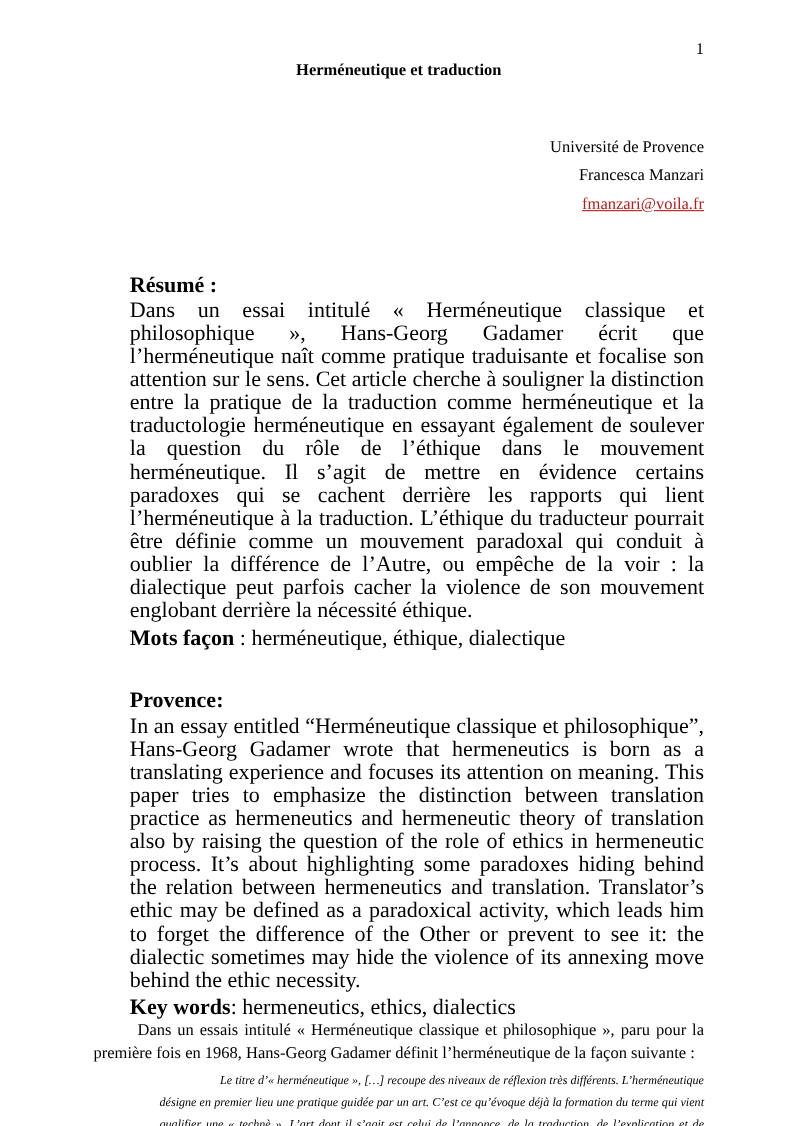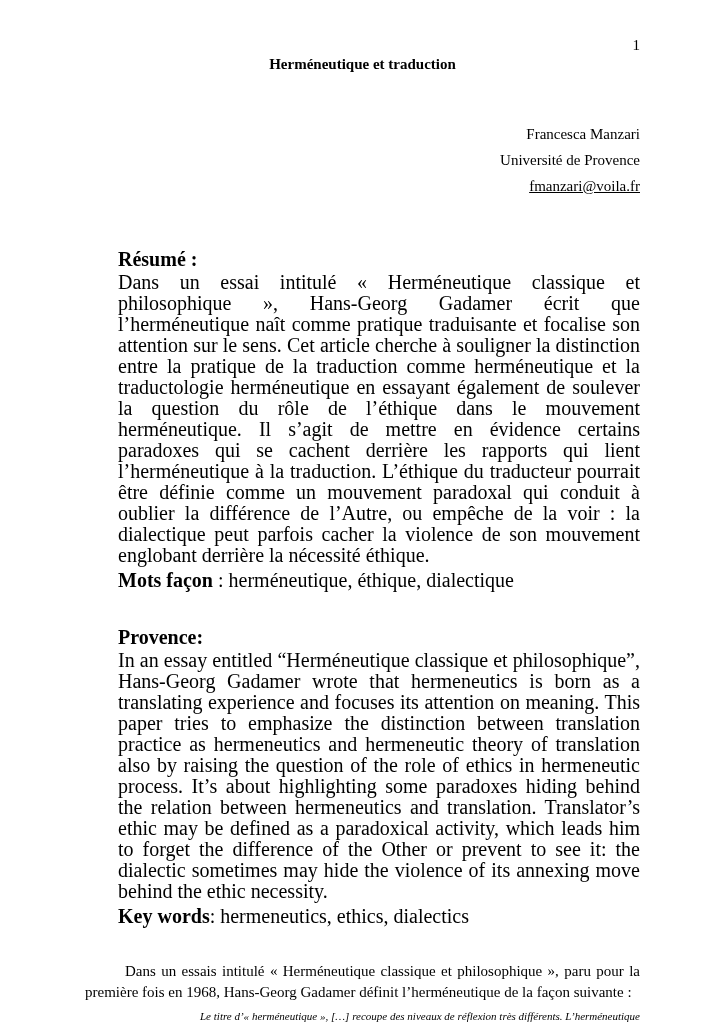--- a/index.html
+++ b/index.html
@@ -27,21 +27,21 @@
     font-weight: bold;
     line-height: 21px;
   }
   .author-block {
     margin-top: 46px;
     text-align: right;
     font-size: 15px;
     line-height: 26px;
   }
   .author-block .email {
-    color: #000000;
+    color: #b91c1c;
     text-decoration: underline;
   }
   .section {
     margin-left: 33px;
     font-size: 20px;
   }
   .section-heading {
     font-weight: bold;
     line-height: 21px;
   }
@@ -51,21 +51,20 @@
     margin-top: 2px;
     text-align: justify;
     line-height: 21px;
   }
   .keywords-line {
     margin-top: 4px;
     line-height: 21px;
   }
   .keywords-line .kw-label { font-weight: bold; }
   .main-paragraph {
-    margin-top: 34px;
     font-size: 15px;
     text-align: justify;
     line-height: 21px;
     text-indent: 40px;
   }
   .block-quote {
     margin-top: 3px;
     margin-left: 60px;
     font-size: 11px;
     font-style: italic;
@@ -77,22 +76,22 @@
 </head>
 <body>
 
 <div class="page">
 
   <div class="page-number">1</div>
 
   <h1 class="doc-title">Herméneutique et traduction</h1>
 
   <div class="author-block">
+    <div>Université de Provence</div>
     <div>Francesca Manzari</div>
-    <div>Université de Provence</div>
     <div>
       <a class="email">fmanzari@voila.fr</a>
     </div>
   </div>
 
   <div class="section resume">
     <div class="section-heading">Résumé :</div>
     <p class="body-text">Dans un essai intitulé « Herméneutique classique et philosophique », Hans-Georg Gadamer écrit que l’herméneutique naît comme pratique traduisante et focalise son attention sur le sens. Cet article cherche à souligner la distinction entre la pratique de la traduction comme herméneutique et la traductologie herméneutique en essayant également de soulever la question du rôle de l’éthique dans le mouvement herméneutique. Il s’agit de mettre en évidence certains paradoxes qui se cachent derrière les rapports qui lient l’herméneutique à la traduction. L’éthique du traducteur pourrait être définie comme un mouvement paradoxal qui conduit à oublier la différence de l’Autre, ou empêche de la voir : la dialectique peut parfois cacher la violence de son mouvement englobant derrière la nécessité éthique.</p>
     <div class="keywords-line">
       <span class="kw-label">Mots façon</span><span> : herméneutique, éthique, dialectique</span>

